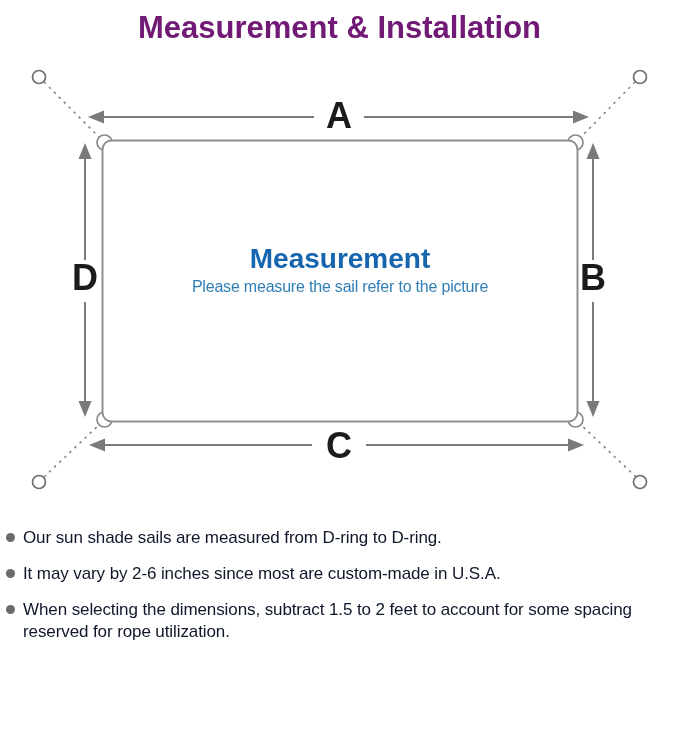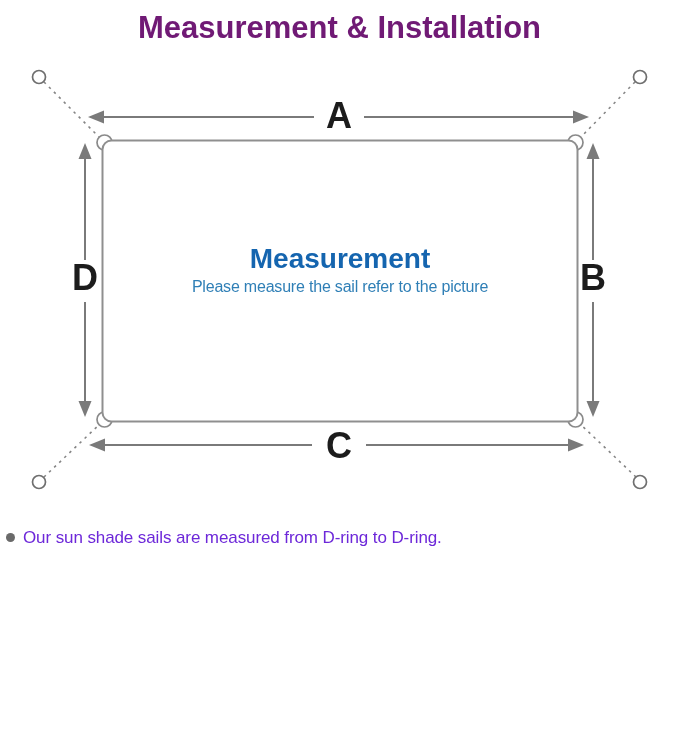--- a/index.html
+++ b/index.html
@@ -61,21 +61,21 @@
     padding: 0;
     list-style: none;
   }
   .note-item {
     display: flex;
     gap: 8px;
     margin: 0 0 14px 0;
     font-size: 17px;
     line-height: 22px;
     letter-spacing: -0.1px;
-    color: #6d28d9;
+    color: #0f172a;
   }
   .bullet-dot {
     flex: none;
     width: 9px;
     height: 9px;
     border-radius: 50%;
     background: #6a6a6a;
     margin-top: 6px;
   }
 </style>
@@ -139,15 +139,23 @@
 
     <text class="center-heading" x="340" y="208">Measurement</text>
     <text class="center-caption" x="340" y="232">Please measure the sail refer to the picture</text>
   </svg>
 
   <ul class="notes">
     <li class="note-item">
       <span class="bullet-dot"></span>
       <span>Our sun shade sails are measured from D-ring to D-ring.</span>
     </li>
+    <li class="note-item">
+      <span class="bullet-dot"></span>
+      <span>It may vary by 2-6 inches since most are custom-made in U.S.A.</span>
+    </li>
+    <li class="note-item">
+      <span class="bullet-dot"></span>
+      <span>When selecting the dimensions, subtract 1.5 to 2 feet to account for some spacing reserved for rope utilization.</span>
+    </li>
   </ul>
 
 </div>
 
 </body></html>

